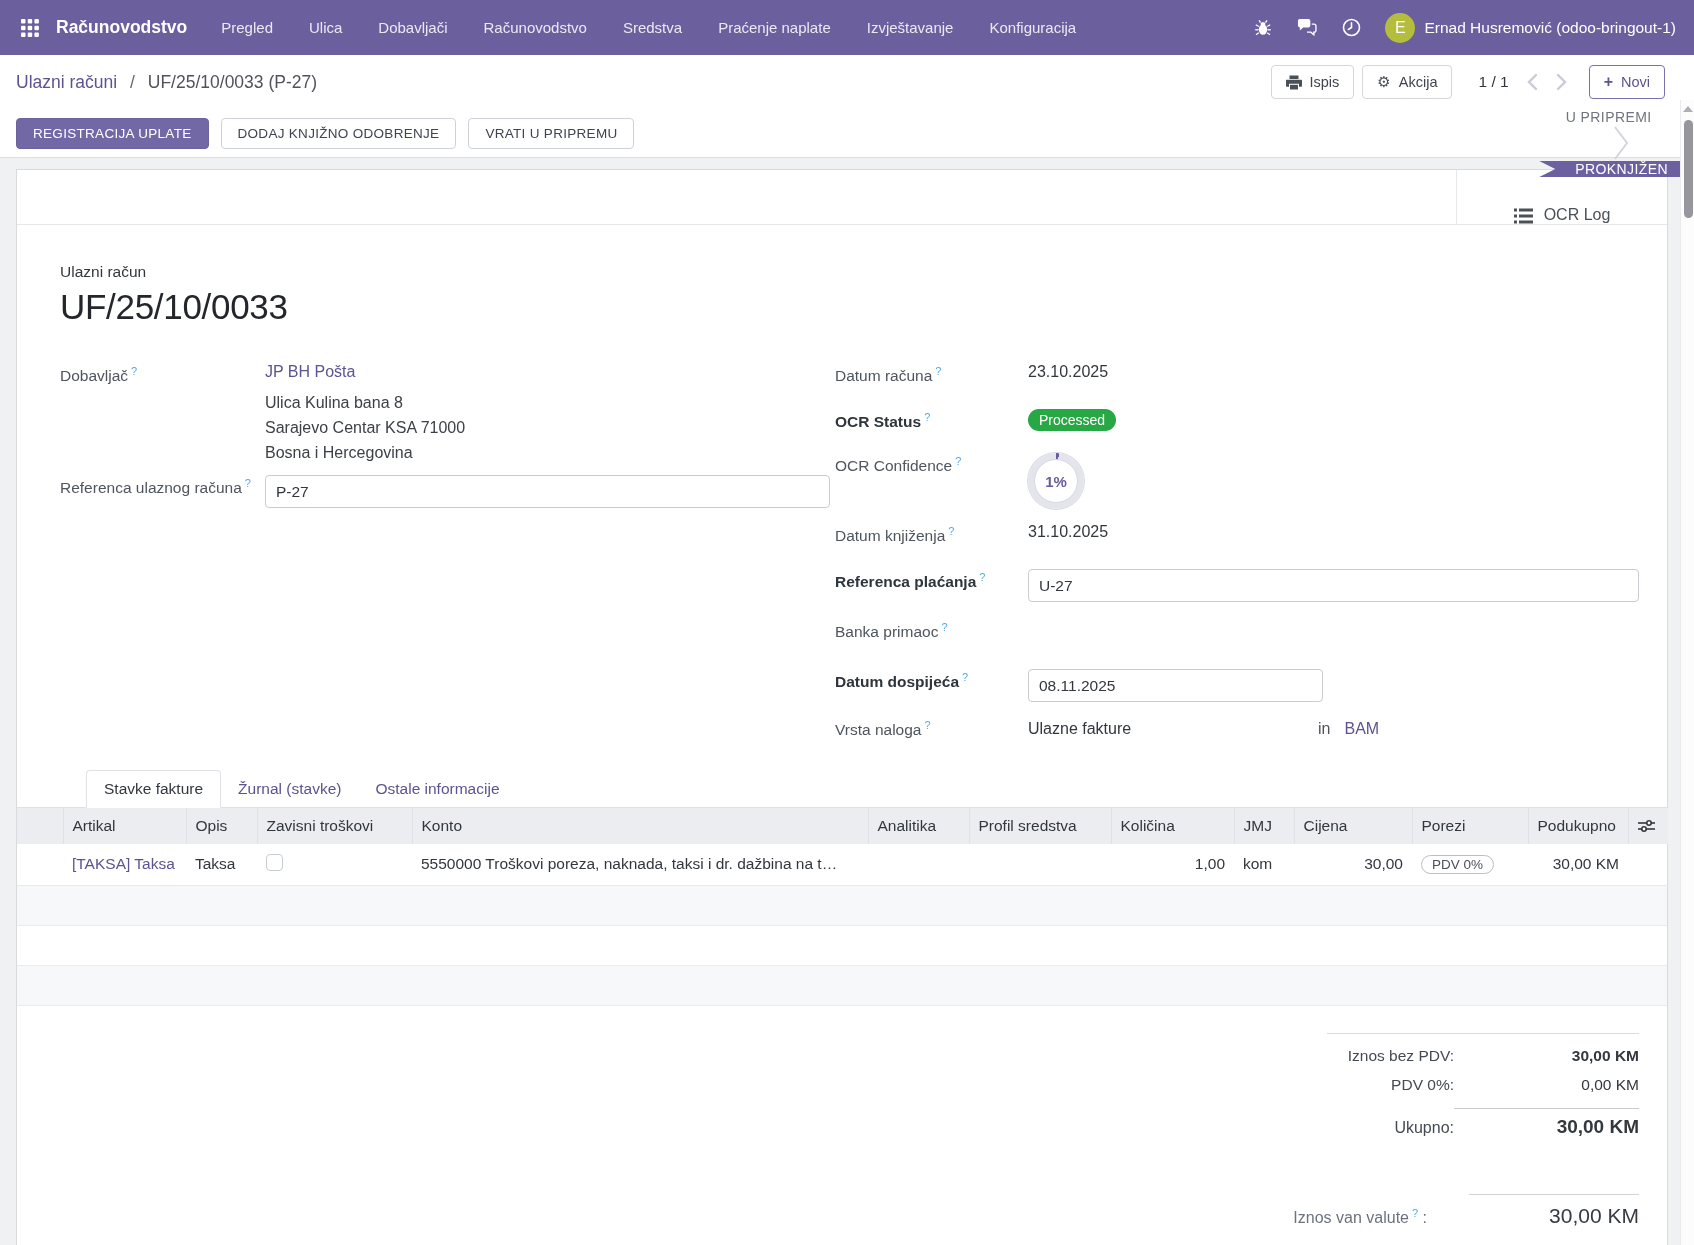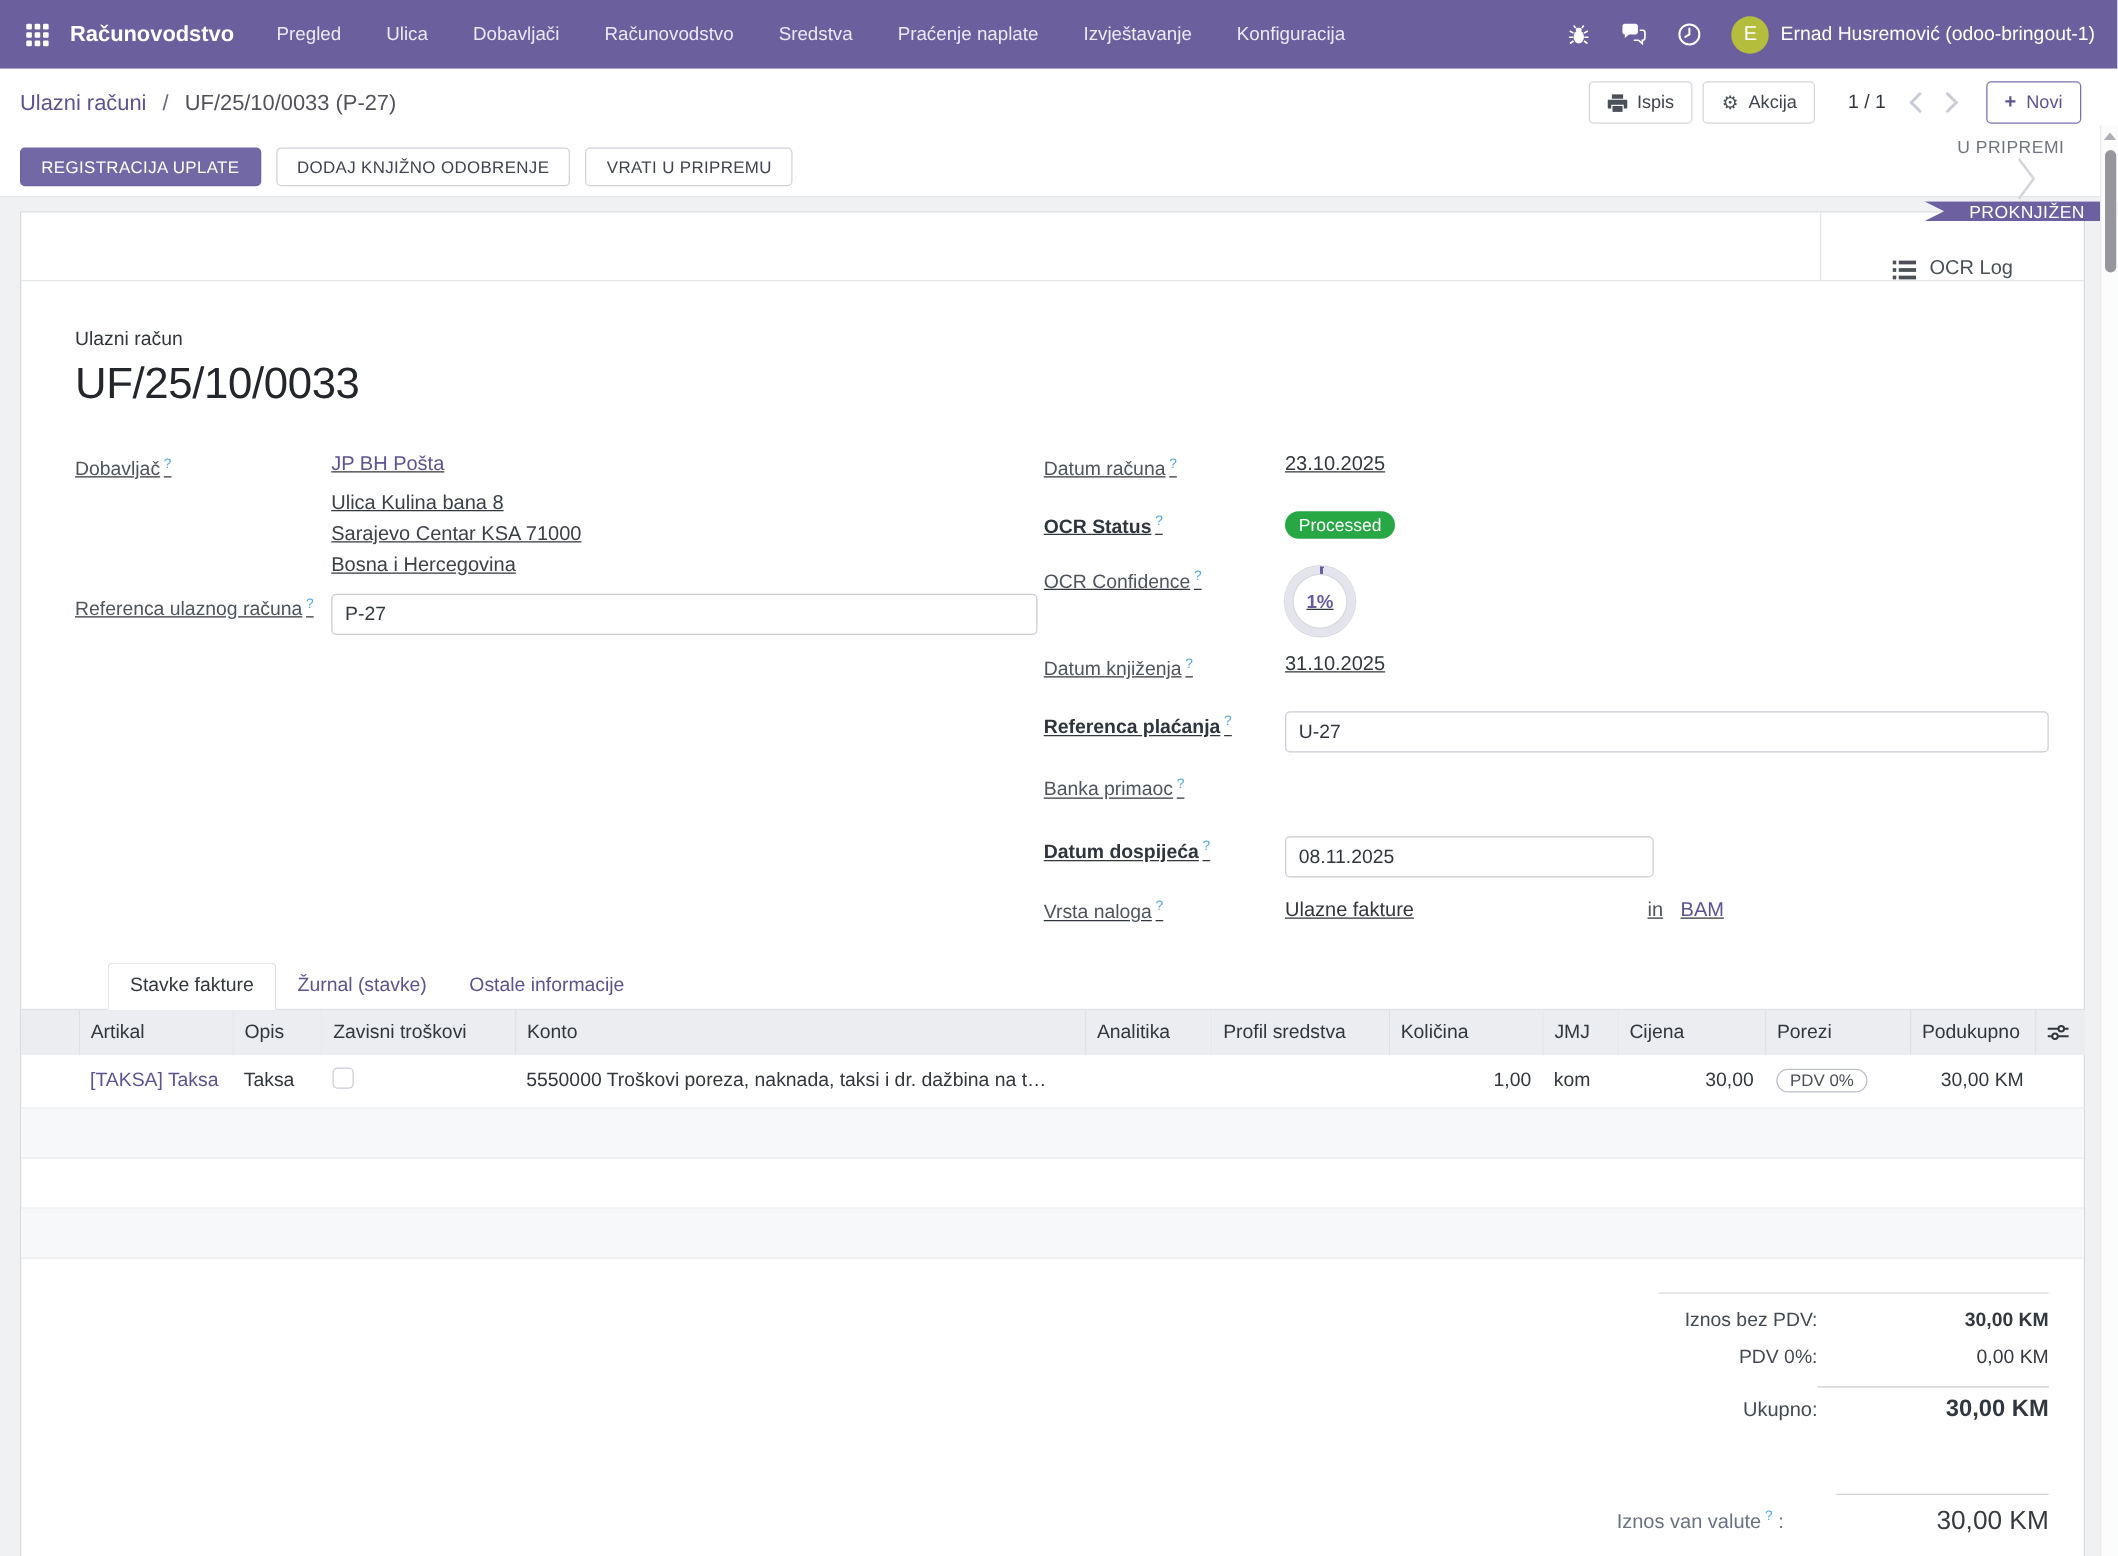--- a/index.html
+++ b/index.html
@@ -53,21 +53,21 @@
   .content { height:1087px; background:#f0f1f3; padding:11px 26px 0 16px; }
   .card { background:#fff; border:1px solid #d8dade; min-height:1120px; }
   .ocr-row { height:55px; border-bottom:1px solid #e5e7ea; display:flex; justify-content:flex-end; }
   .ocr-cell { width:211px; height:100%; border-left:1px solid #e5e7ea; display:flex; align-items:flex-end;
     justify-content:center; gap:11px; font-size:16px; color:#4a5058; cursor:pointer; }
 
   .sheet { padding:38px 28px 0 43px; }
   .doc-type { font-size:15.5px; color:#32373e; }
   .page-title { font-size:35px; color:#23262b; margin-top:6px; letter-spacing:-.3px; }
 
-  .fields { display:flex; margin-top:36px;text-decoration:underline; }
+  .fields { display:flex; margin-top:36px; }
   .fcol-left { width:775px; flex-shrink:0; }
   .fcol-right { flex:1; }
   .frow { display:flex; }
   .flabel { width:205px; flex-shrink:0; font-size:15.5px; color:#4f555e; padding-top:2px; }
   .fcol-right .flabel { width:193px; }
   .flabel.strong { color:#2f353d; font-weight:700; }
   .fvalue { flex:1; font-size:16px; color:#32373e; }
   sup.help { color:#56aadf; font-size:11px; margin-left:3px; font-weight:400; }
   .link { color:#5e5291; cursor:pointer; }
   .addr { margin-top:9px; line-height:25px; color:#3c4148; }

